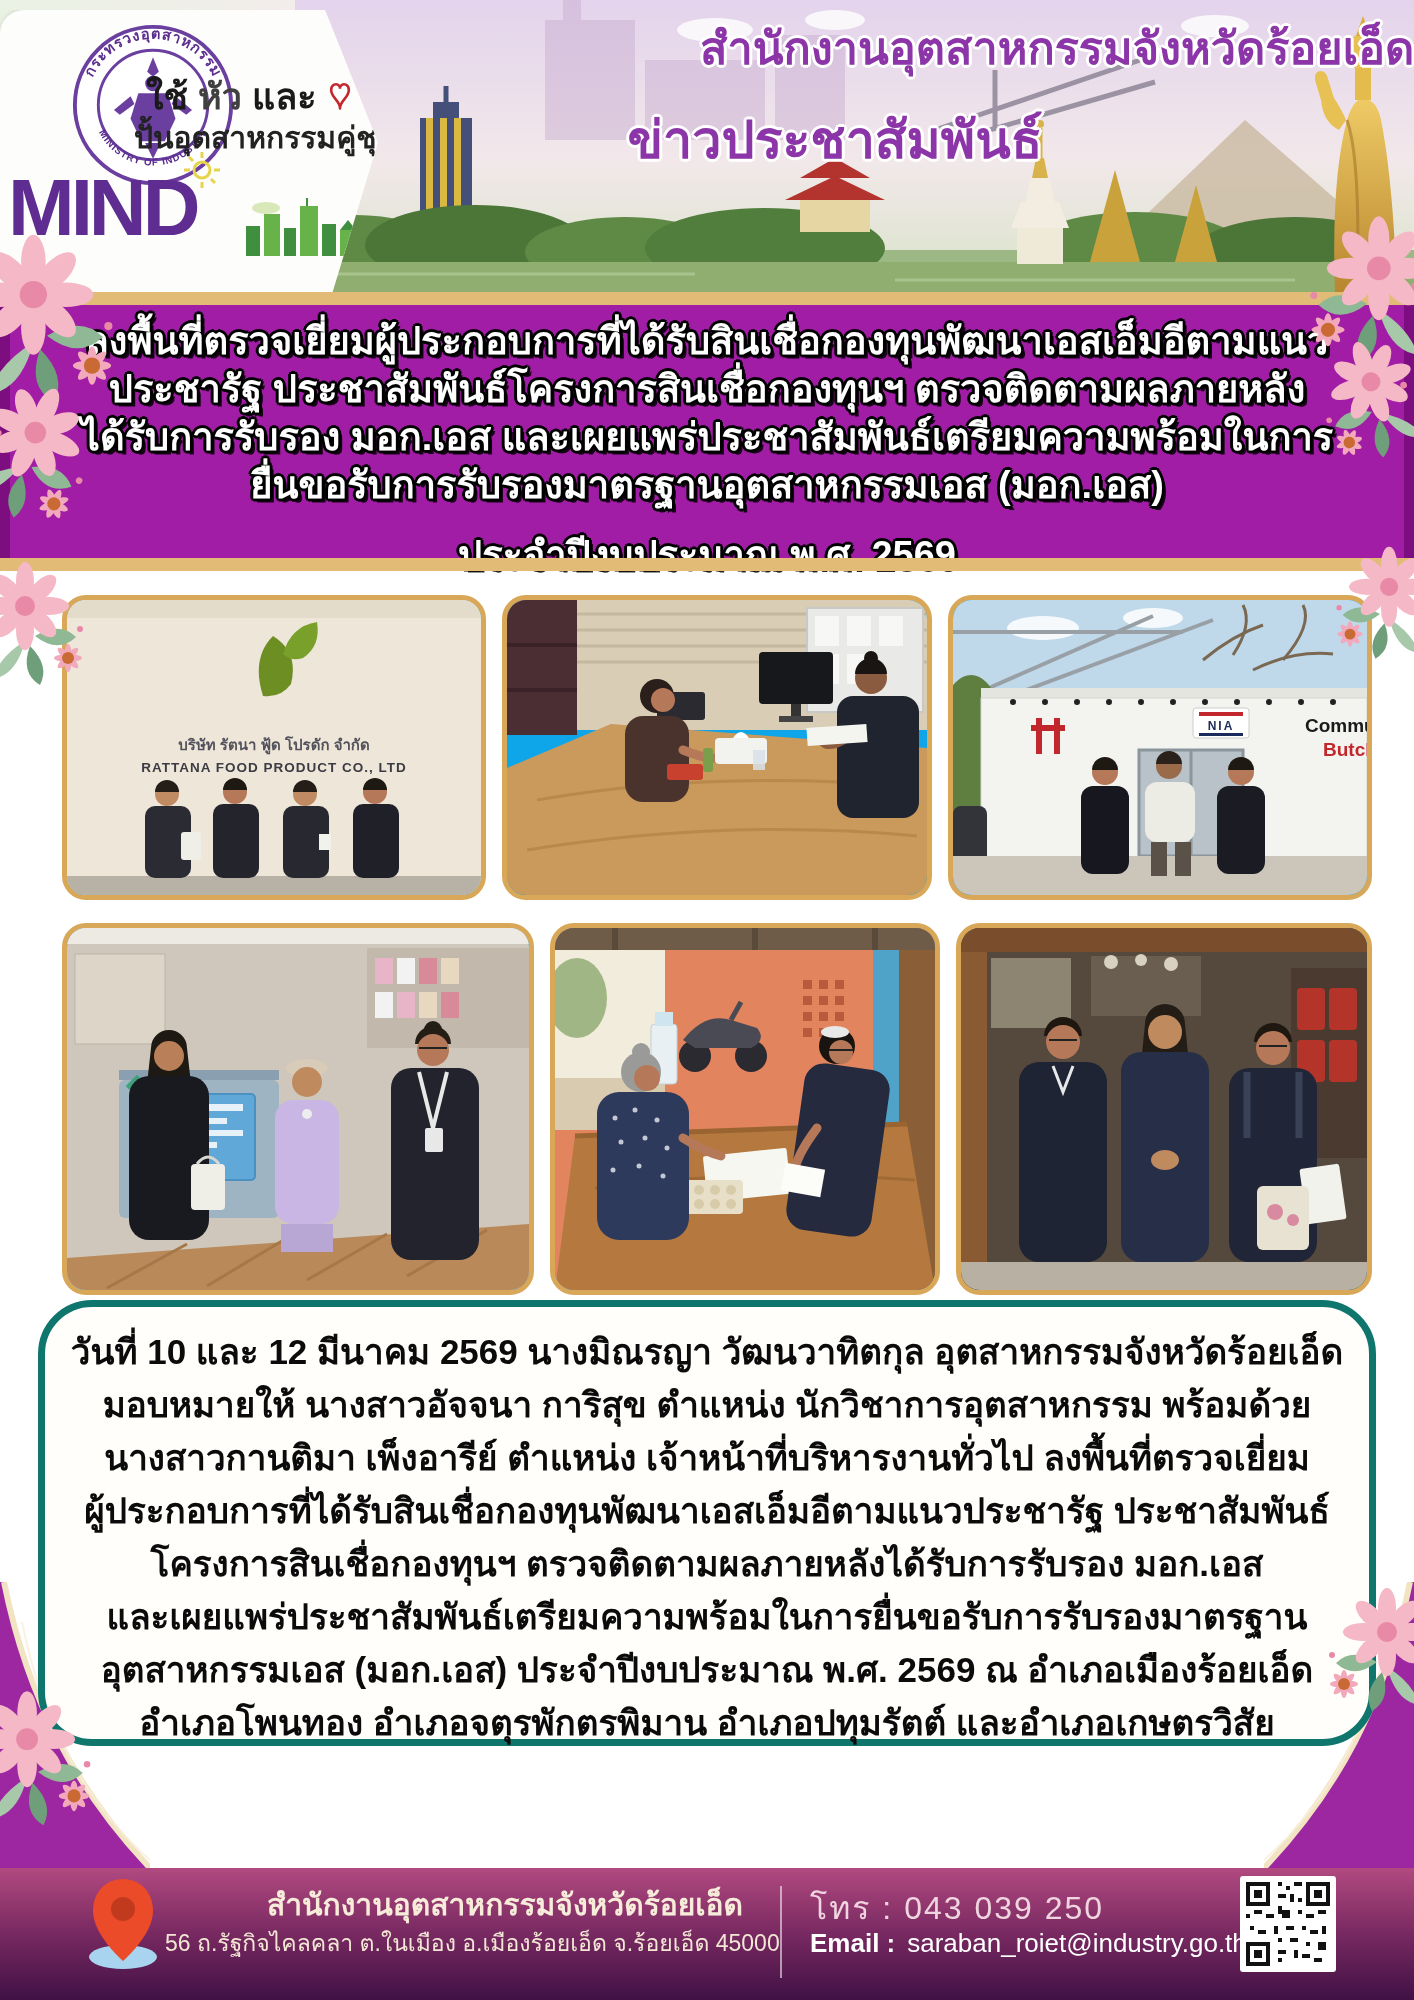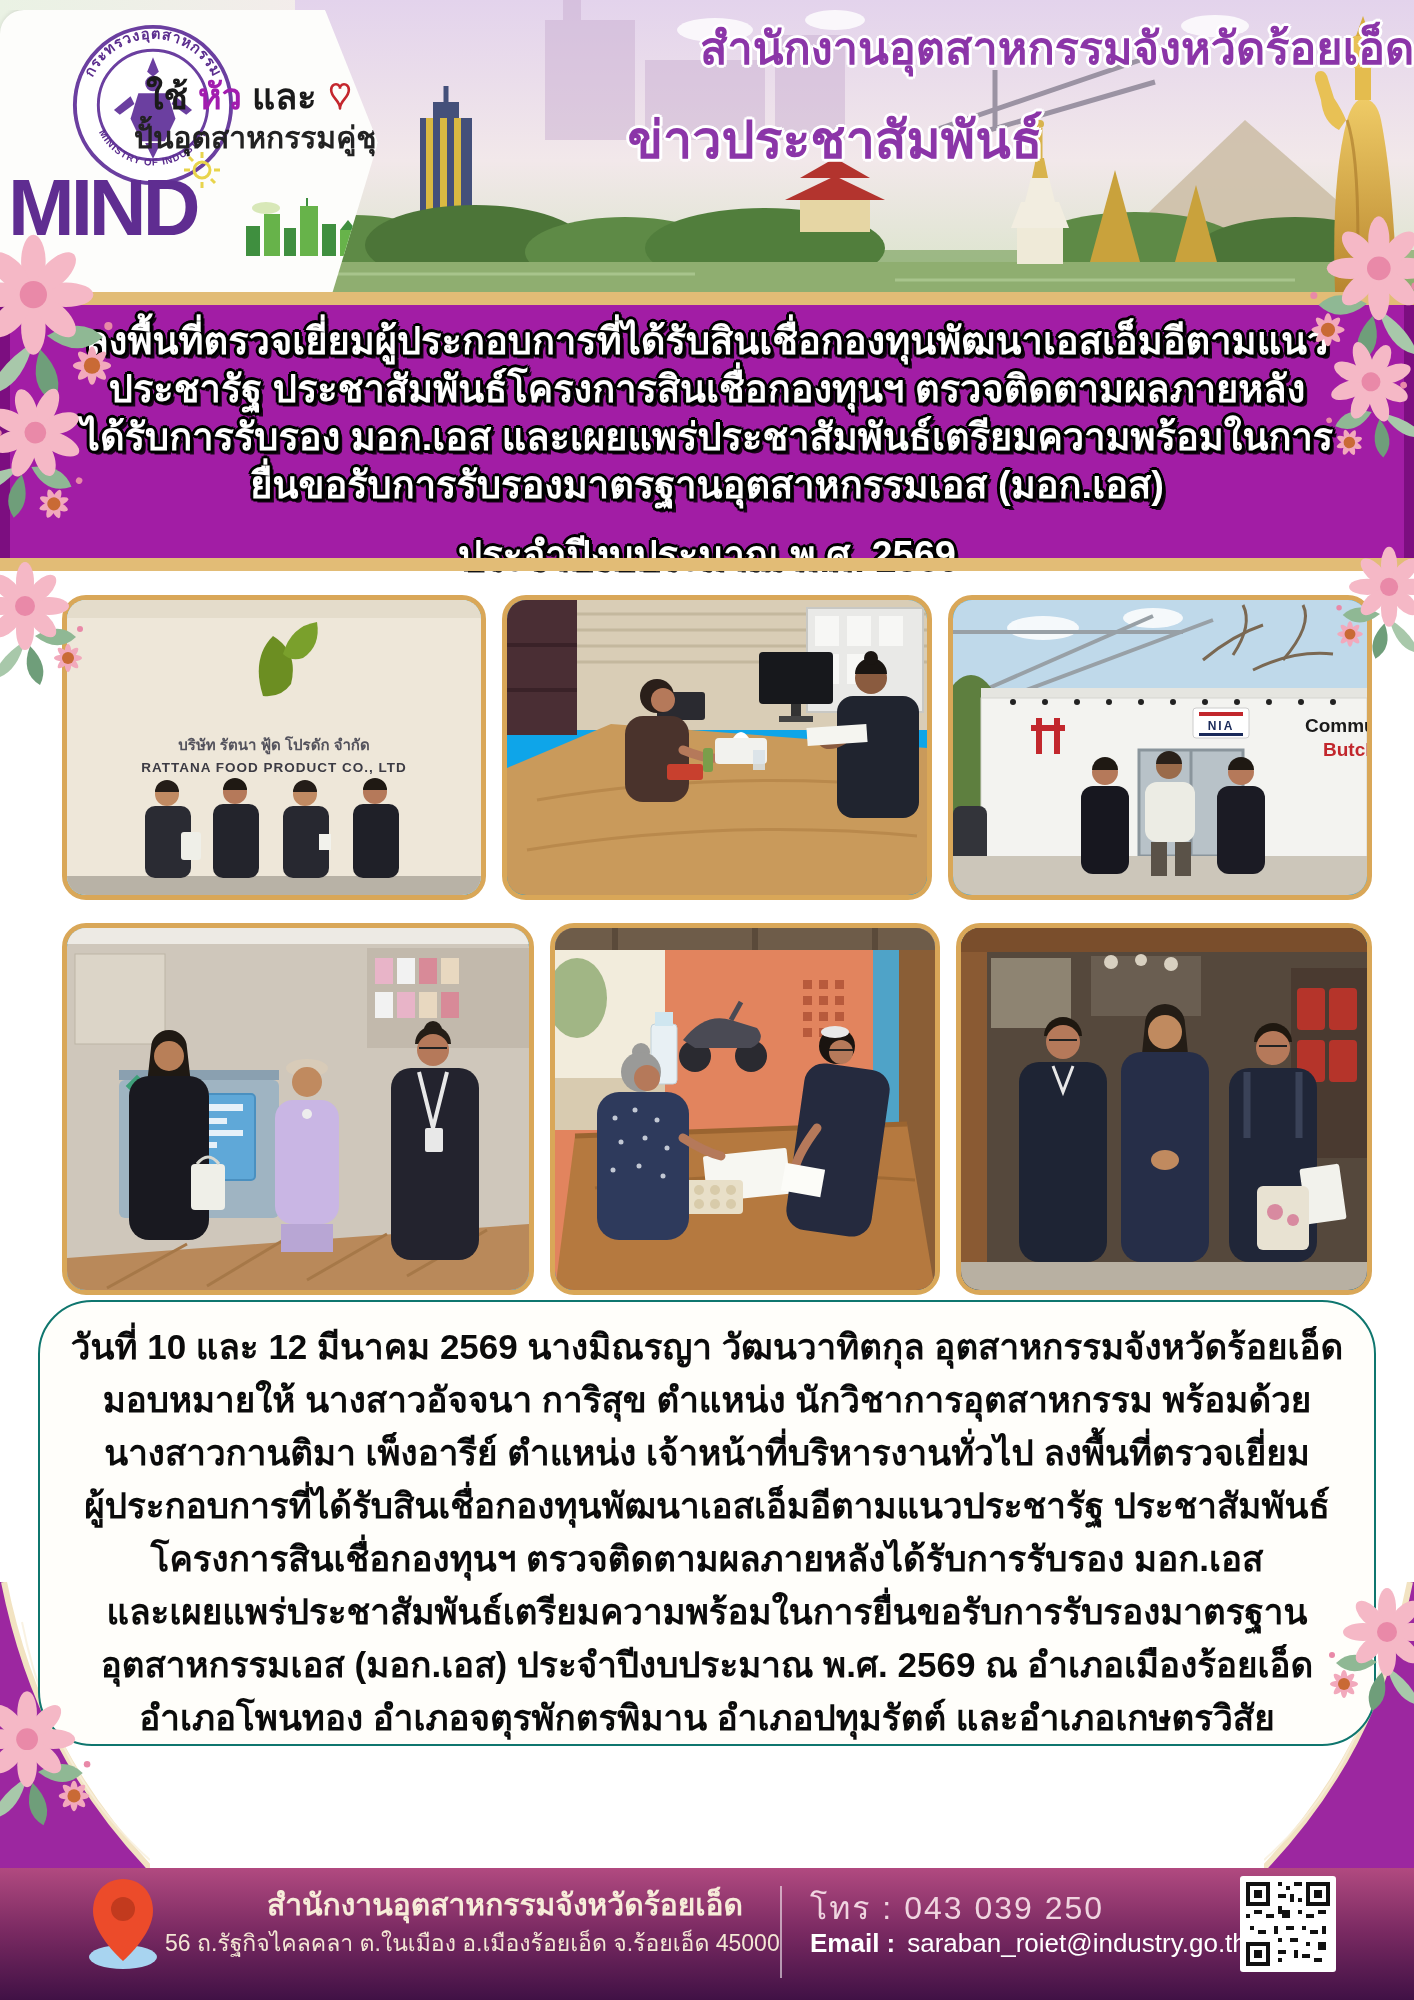--- a/index.html
+++ b/index.html
@@ -17,35 +17,35 @@
     text-shadow:3px 0 0 #fff,-3px 0 0 #fff,0 3px 0 #fff,0 -3px 0 #fff,
     2px 2px 0 #fff,-2px 2px 0 #fff,2px -2px 0 #fff,-2px -2px 0 #fff}
   
   .header{left:0;top:0;width:1414px;height:292px;
     background:linear-gradient(100deg,#EAF2E4 0%,#F7EAEE 30%,#EFE7F3 55%,#E9F0E6 100%)}
   .white-panel{left:0;top:10px;width:378px;height:282px;background:#FDFDFB;
     clip-path:polygon(0% 0%,86% 0%,100% 47%,88% 100%,0% 100%);
     border-radius:24px 0 0 4px;box-shadow:2px 0 6px rgba(0,0,0,.2)}
   .brand-mind{left:8px;top:152px;font-size:80px;font-weight:800;color:#5F2D91;letter-spacing:-4px}
   .slogan1{left:146px;top:58px;font-size:36px;font-weight:700;color:#1A1A1A}
-  .slogan1 .red{color:#a21caf}
+  .slogan1 .red{color:#404040}
   .slogan2{left:134px;top:104px;font-size:30px;font-weight:700;color:#222}
   .office-title{left:700px;top:12px;width:700px;text-align:center;font-size:45px}
   .news-title{left:620px;top:98px;width:430px;text-align:center;font-size:52px}
   
   .gold-strip{left:0;width:1414px;height:13px;background:#E2BC76}
   .banner-body{left:0;top:305px;width:1414px;height:253px;background:#A21DA5}
   .banner-edge{top:305px;width:10px;height:253px;background:#7C0E80}
   .banner-line{left:0;width:1414px;text-align:center;font-size:38px}
   
   .photo{border:5px solid #D9A758;border-radius:24px;overflow:hidden;background:#0ea5e9}
   .photo svg{display:block;width:100%;height:100%}
   
   .textblock{left:38px;top:1300px;width:1338px;height:446px;background:#FFFEFA;
-    border:2px solid #0f766e;border-radius:54px;padding-top:18px}
+    border:7px solid #0f766e;border-radius:54px;padding-top:18px}
   .bodyline{width:100%;text-align:center;font-size:35px;font-weight:800;color:#0B0B0B;line-height:53px;white-space:nowrap}
   
   .footer{left:0;top:1868px;width:1414px;height:132px;
     background:linear-gradient(180deg,#B14A80 0%,#7A2A62 48%,#401145 100%)}
   .f-office{left:225px;top:13px;width:560px;text-align:center;font-size:30px;font-weight:800;color:#F7ECD9}
   .f-address{left:165px;top:57px;width:680px;text-align:left;font-size:23px;color:#F3E6D4}
   .f-divider{left:780px;top:18px;width:2px;height:92px;background:rgba(255,255,255,.55)}
   .f-phone{left:810px;top:14px;font-size:32px;color:#F0D5E0;letter-spacing:2px}
   .f-email{left:810px;top:60px;font-size:26px;color:#fff}
   .f-email b{font-weight:700;margin-right:12px}

